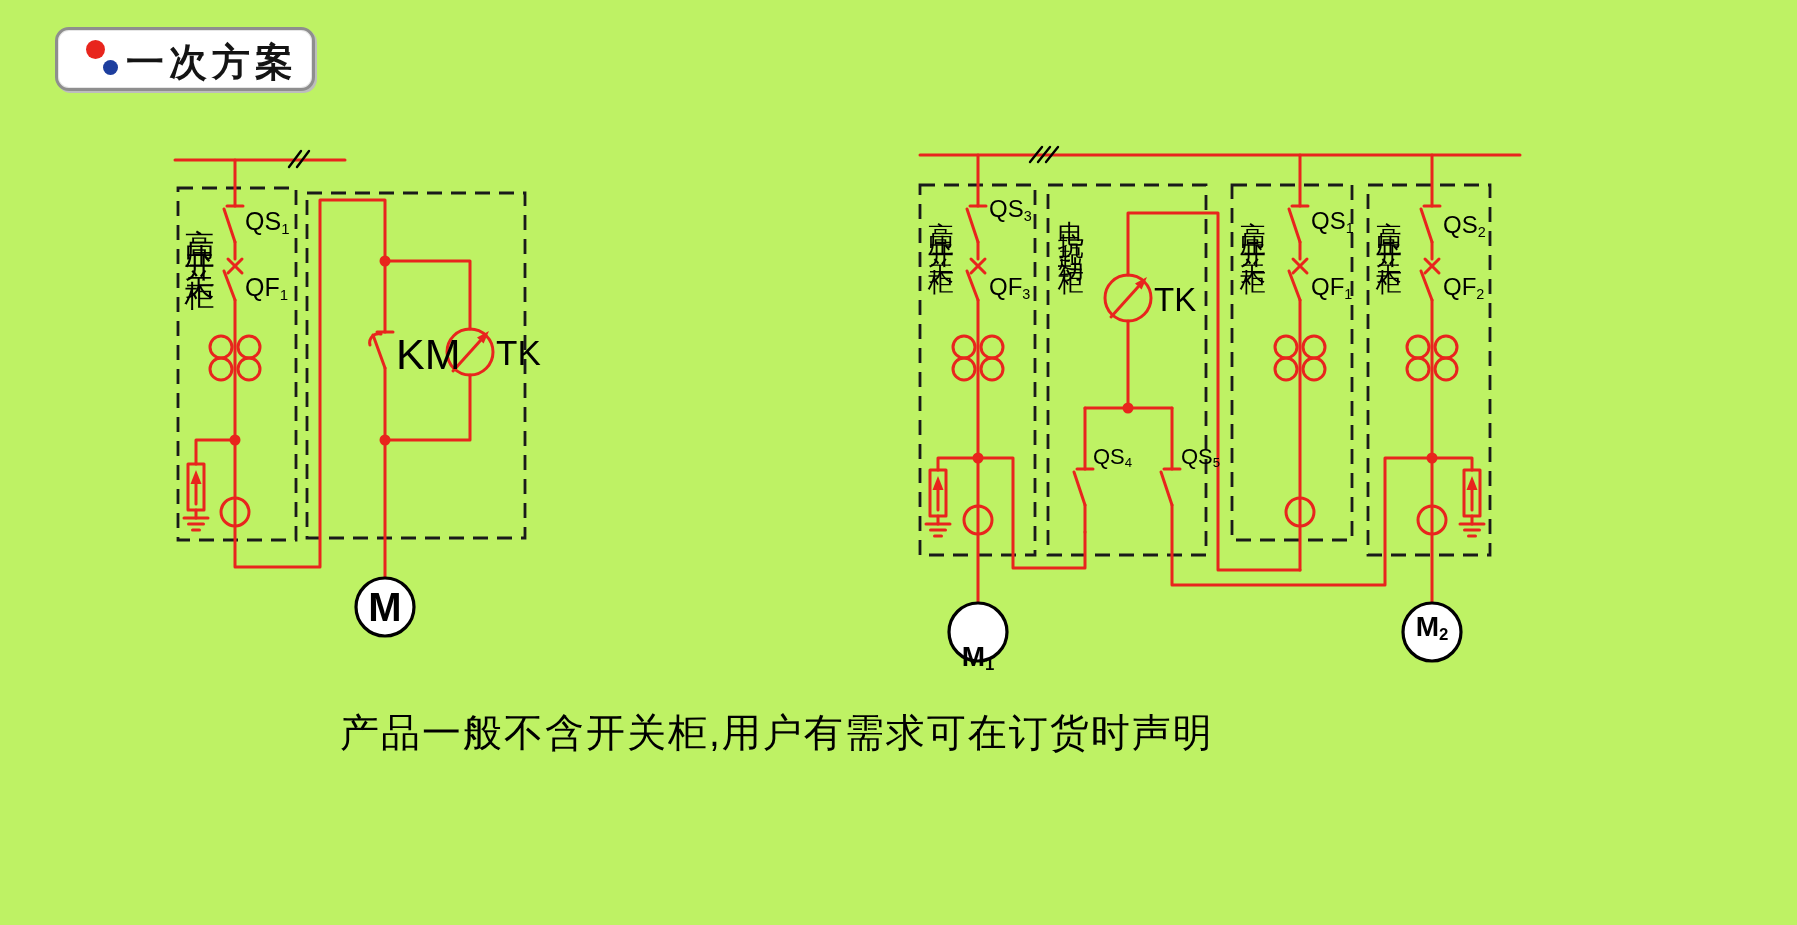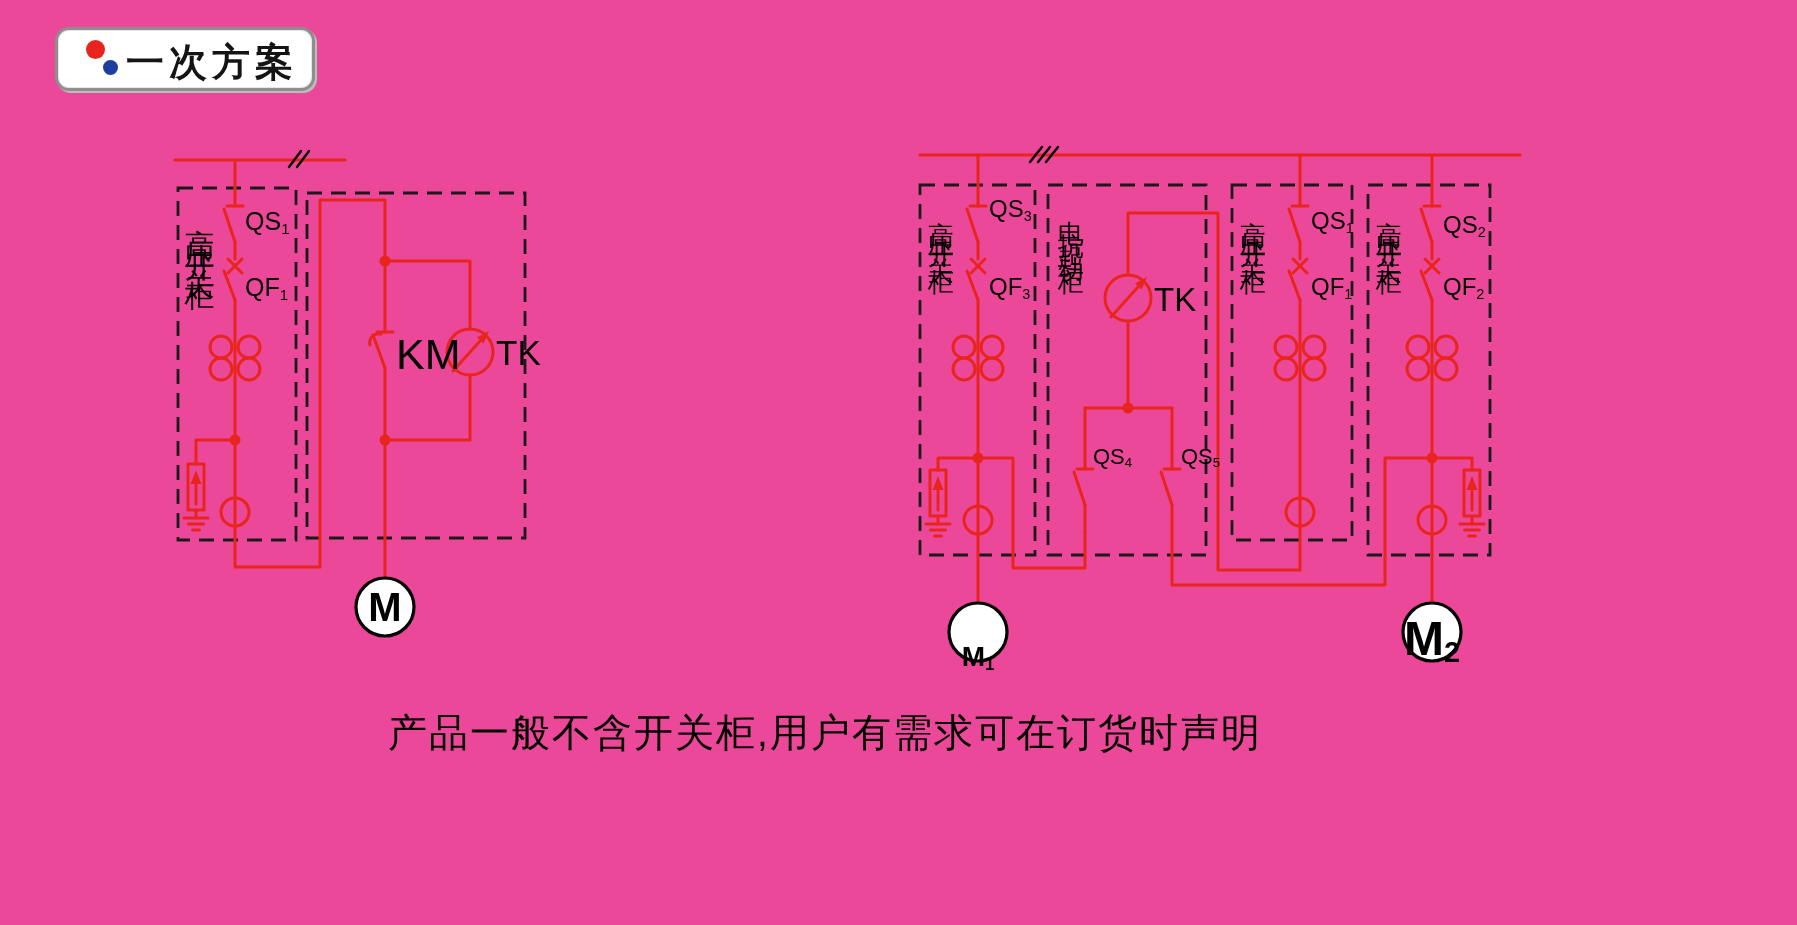--- a/index.html
+++ b/index.html
@@ -1,16 +1,16 @@
 <!DOCTYPE html>
 <html><head>
 <meta charset="utf-8">
 <style>
   html,body{margin:0;padding:0;background:#ffffff;}
-  .page{position:relative;width:1797px;height:925px;background:#ec4899;overflow:hidden;
+  .page{position:relative;width:1797px;height:925px;background:#bef264;overflow:hidden;
         font-family:"Liberation Sans","DejaVu Sans",sans-serif;color:#000;}
   .canvas{position:absolute;left:0;top:0;}
 
   
   .w{stroke:#e8251d;stroke-width:3;fill:none;stroke-linecap:round;stroke-linejoin:round;}
   .wf{fill:#e8251d;stroke:none;}
   .bk{stroke:#000;stroke-width:2.4;fill:none;stroke-linecap:round;}
   .box{stroke:#1a1a1a;stroke-width:2.8;fill:none;stroke-dasharray:15 9;}
   .motor{stroke:#000;stroke-width:3.2;fill:#ffffff;}
 
@@ -20,21 +20,21 @@
   .vert{writing-mode:vertical-rl;text-orientation:upright;}
   .motor-lbl{position:absolute;text-align:center;font-weight:bold;}
 
   
   .badge{position:absolute;left:55px;top:27px;width:254px;height:58px;background:#fff;
          border:3px solid #8e8e8e;border-radius:14px;box-shadow:2px 2px 0 #bdbdbd, inset 0 0 0 1px #e6e6e6;}
   .badge .dot-red{position:absolute;left:28px;top:10px;width:19px;height:19px;border-radius:50%;background:#e8251d;}
   .badge .dot-blue{position:absolute;left:45px;top:30px;width:15px;height:15px;border-radius:50%;background:#1d3e9e;}
   .badge .txt{position:absolute;left:68px;top:7px;font-size:38px;font-weight:bold;letter-spacing:5px;color:#141414;}
 
-  .caption{position:absolute;left:340px;top:706px;width:970px;text-align:center;
+  .caption{position:absolute;left:340px;top:706px;width:970px;text-align:left;
            font-size:39px;font-weight:500;letter-spacing:2px;color:#000;}
   .scheme{position:absolute;left:1108px;top:640px;font-size:30px;letter-spacing:4px;font-weight:500;color:#000;}
 </style>
 </head>
 <body>
 
 <div class="page">
 
   <svg class="canvas" width="1797" height="925" viewBox="0 0 1797 925">
     <defs>
@@ -211,20 +211,20 @@
   <div class="lbl" style="left:1443px;top:212px;font-size:24px;">
     <span>QS</span><span class="sub">2</span>
   </div>
   <div class="lbl" style="left:1443px;top:274px;font-size:24px;">
     <span>QF</span><span class="sub">2</span>
   </div>
 
   <div class="motor-lbl" style="left:943px;top:641px;width:70px;font-size:28px;">
     <span>M</span><span class="sub">1</span>
   </div>
-  <div class="motor-lbl" style="left:1397px;top:611px;width:70px;font-size:48px;">
+  <div class="motor-lbl" style="left:1397px;top:611px;width:70px;font-size:28px;">
     <span>M</span><span class="sub">2</span>
   </div>
 
 
   <div class="caption">产品一般不含开关柜,用户有需求可在订货时声明</div>
 
 </div>
 
 </body></html>

